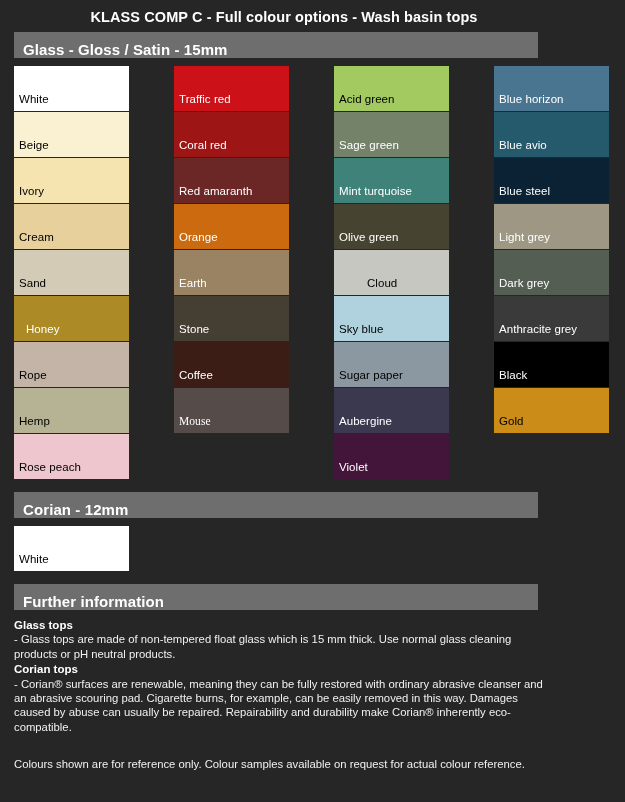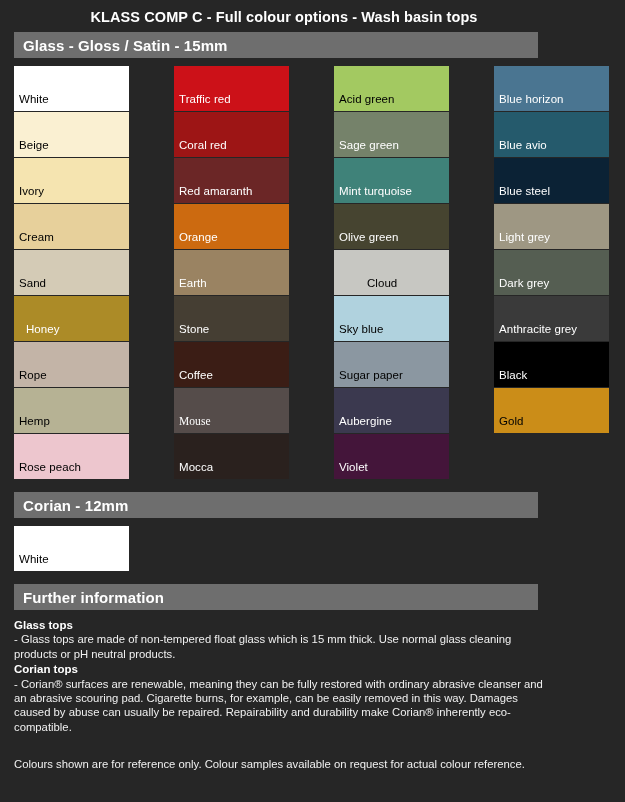--- a/index.html
+++ b/index.html
@@ -32,21 +32,21 @@
     letter-spacing: 0.1px;
     padding: 9px 0 7px 0;
   }
 
   
   .section-bar {
     margin: 0 30px 0 14px;
     background: #6e6e6e;
     height: 26px;
     display: flex;
-    align-items: center;
+    align-items: flex-end;
     padding-left: 9px;
     box-sizing: border-box;
   }
   .section-bar-label {
     font-size: 15px;
     font-weight: bold;
     color: #ffffff;
     letter-spacing: 0.1px;
   }
 
@@ -163,23 +163,20 @@
           <span class="swatch-label" style="color: rgb(255, 255, 255);">Earth</span>
         </div>
         <div class="swatch" style="background: rgb(69, 62, 51);">
           <span class="swatch-label" style="color: rgb(255, 255, 255);">Stone</span>
         </div>
         <div class="swatch" style="background: rgb(59, 29, 21);">
           <span class="swatch-label" style="color: rgb(255, 255, 255);">Coffee</span>
         </div>
         <div class="swatch" style="background: rgb(85, 76, 74);">
           <span class="swatch-label" style="color: rgb(255, 255, 255); font-family: Liberation Serif, serif;">Mouse</span>
-        </div>
-        <div class="swatch" style="background: rgb(42, 33, 30);">
-          <span class="swatch-label" style="color: rgb(255, 255, 255);">Mocca</span>
         </div>
       </div>
       <div class="swatch-col">
         <div class="swatch" style="background: rgb(163, 201, 97);">
           <span class="swatch-label" style="color: rgb(0, 0, 0);">Acid green</span>
         </div>
         <div class="swatch" style="background: rgb(117, 130, 106);">
           <span class="swatch-label" style="color: rgb(255, 255, 255);">Sage green</span>
         </div>
         <div class="swatch" style="background: rgb(63, 130, 121);">

